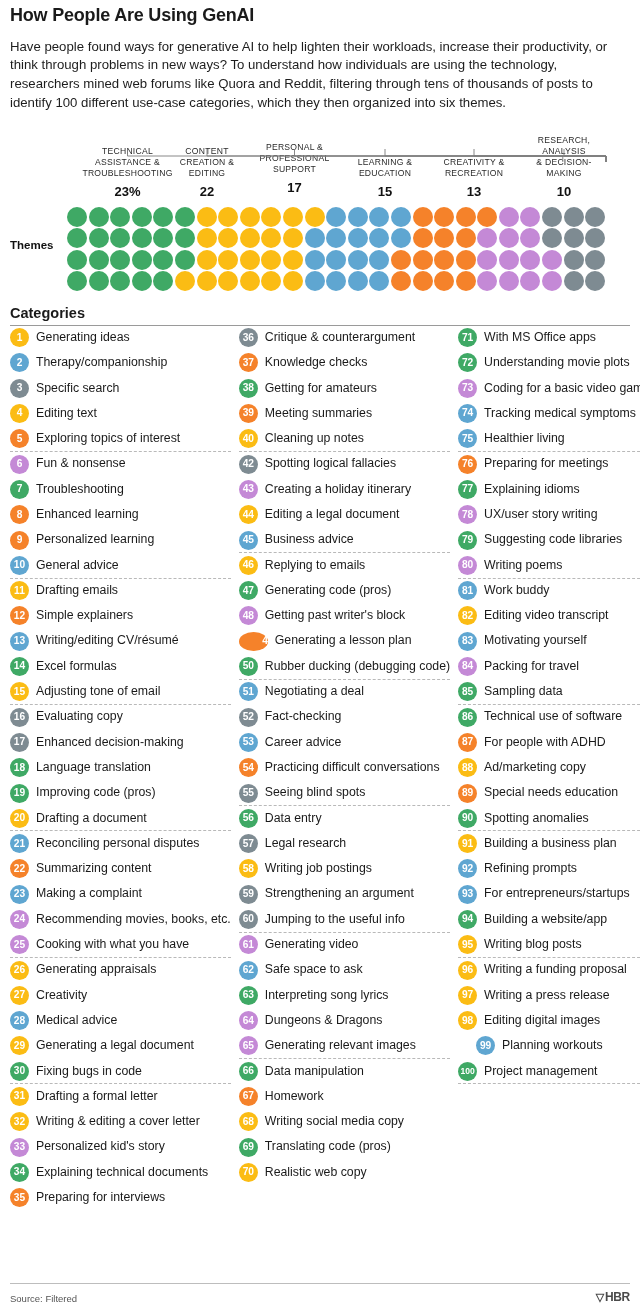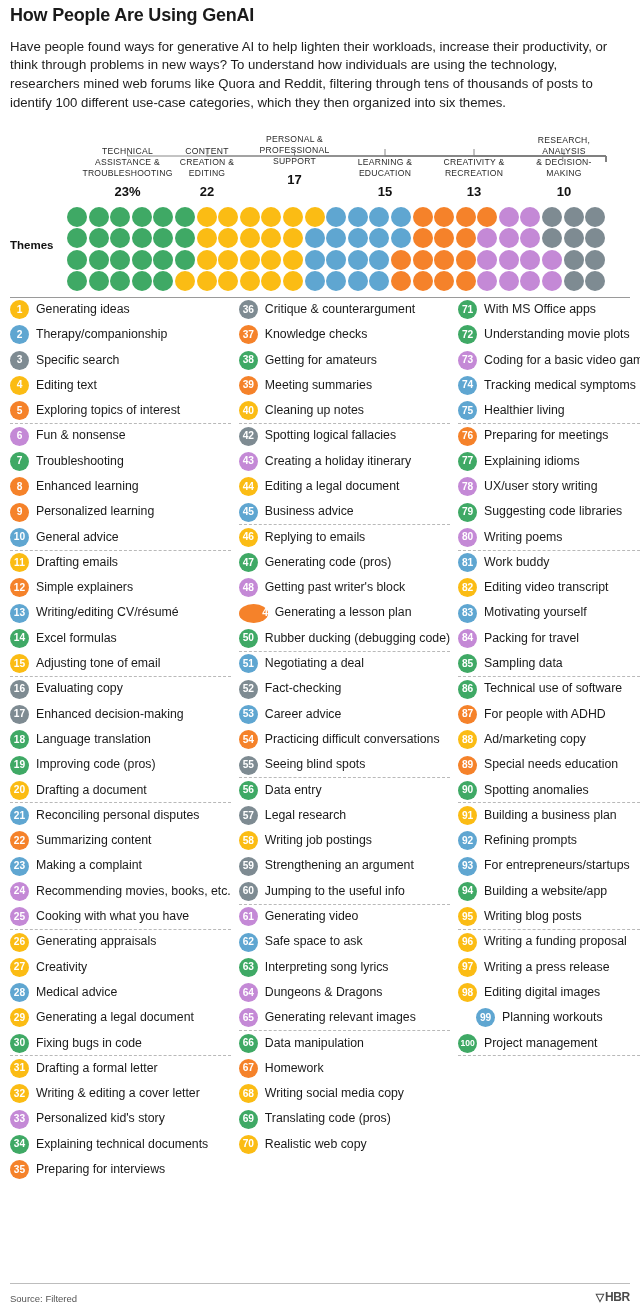--- a/index.html
+++ b/index.html
@@ -148,21 +148,21 @@
           <span class="tlabel">ASSISTANCE &amp;</span>
           <span class="tlabel">TROUBLESHOOTING</span>
           <span class="tnum">23%</span>
         </div>
         <div class="theme-col" style="left: 152px; width: 90px; bottom: 0px;">
           <span class="tlabel">CONTENT</span>
           <span class="tlabel">CREATION &amp;</span>
           <span class="tlabel">EDITING</span>
           <span class="tnum">22</span>
         </div>
-        <div class="theme-col" style="left: 232px; width: 105px; bottom: 12px;">
+        <div class="theme-col" style="left: 232px; width: 105px; bottom: 4px;">
           <span class="tlabel">PERSONAL &amp;</span>
           <span class="tlabel">PROFESSIONAL</span>
           <span class="tlabel">SUPPORT</span>
           <span class="tnum">17</span>
         </div>
         <div class="theme-col" style="left: 330px; width: 90px; bottom: 0px;">
           <span class="tlabel">LEARNING &amp;</span>
           <span class="tlabel">EDUCATION</span>
           <span class="tnum">15</span>
         </div>
@@ -288,20 +288,21 @@
         <div class="dot" style="background: rgb(245, 130, 42);"></div>
         <div class="dot" style="background: rgb(196, 137, 214);"></div>
         <div class="dot" style="background: rgb(196, 137, 214);"></div>
         <div class="dot" style="background: rgb(196, 137, 214);"></div>
         <div class="dot" style="background: rgb(196, 137, 214);"></div>
         <div class="dot" style="background: rgb(126, 139, 146);"></div>
         <div class="dot" style="background: rgb(126, 139, 146);"></div>
       </div>
   </div>
 
+  <div class="cat-title">Categories</div>
 
   <div class="cols rule-top">
     <div class="col" id="col1">
         <div class="cat-row">
           <div class="badge" style="background: rgb(251, 188, 20);">1</div>
           <div class="cat-label">Generating ideas</div>
         </div>
         <div class="cat-row">
           <div class="badge" style="background: rgb(95, 166, 209);">2</div>
           <div class="cat-label">Therapy/companionship</div>

